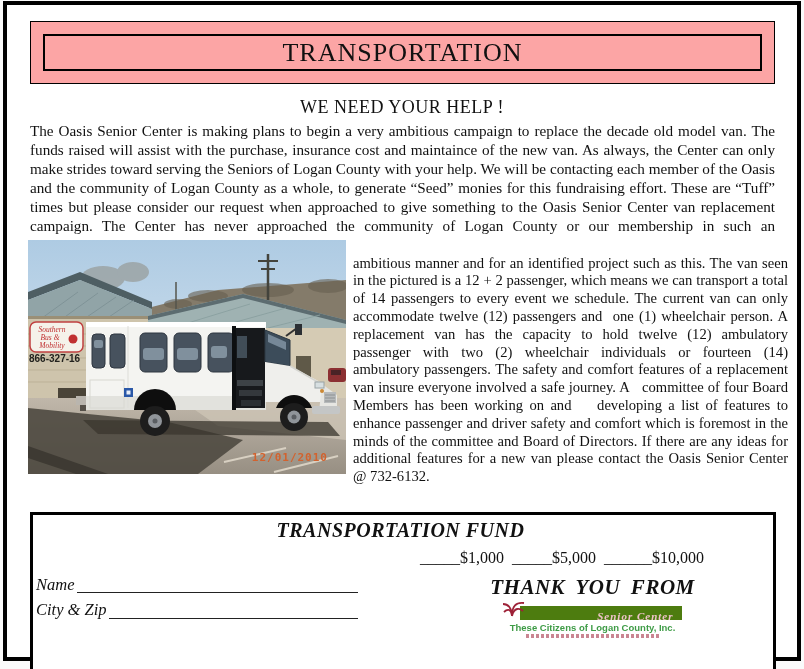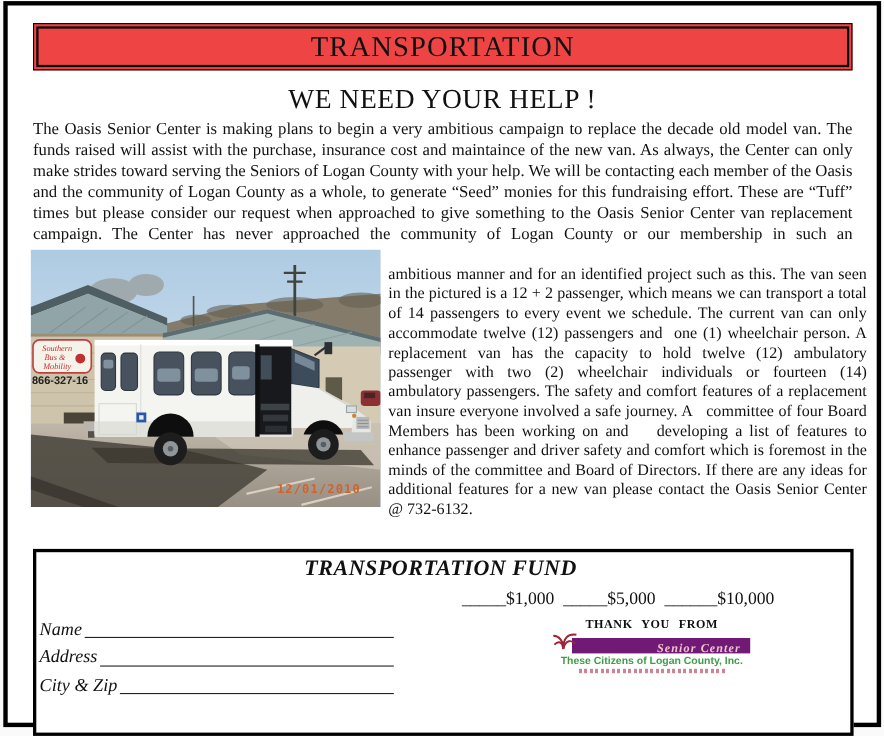--- a/index.html
+++ b/index.html
@@ -6,29 +6,29 @@
   body{
     width:804px;height:669px;position:relative;background:#fafafa;
     font-family:"Liberation Serif", serif;color:#111;overflow:hidden;
   }
   .frame{
     position:absolute;left:3px;top:1px;width:790px;height:652px;
     border:4px solid #000;background:#fff;
   }
   
   .title-outer{
-    margin:16px 22px 0 23px;border:1.5px solid #000;padding:2px;background:#ef4444;
+    margin:16px 22px 0 23px;border:1.5px solid #000;padding:12px;background:#fca5a5;
   }
   .title-inner{
     border:2.5px solid #000;text-align:center;
     font-size:26px;letter-spacing:1px;line-height:33px;height:33px;
   }
   
   .headline{
-    text-align:center;font-size:25px;letter-spacing:.5px;
+    text-align:center;font-size:18px;letter-spacing:.5px;
     margin:13px 0 3px 0;font-weight:400;
   }
   
   .intro{
     margin:0 22px 0 23px;font-size:15.2px;line-height:19px;
     text-align:justify;text-align-last:justify;
   }
   
   .middle{display:flex;margin:5px 9px 0 21px;}
   .photo{
@@ -51,32 +51,32 @@
   }
   .pledge{font-size:15.2px;line-height:20px;}
   .pledge2{font-size:16px;line-height:22px;padding-left:384px;margin-top:2px;white-space:nowrap;}
   .bottom-row{display:flex;margin-top:3px;}
   .fields{width:322px;}
   .field-row{display:flex;font-style:italic;font-size:16.5px;line-height:25.5px;}
   .field-label{white-space:nowrap;}
   .u-line{flex:1;border-bottom:1.6px solid #222;margin:0 0 4px 2px;}
   .right-col{flex:1;text-align:center;padding-left:62px;}
   .thank-you{
-    font-weight:bold;font-size:11px;
+    font-style:italic;font-weight:bold;font-size:21px;
     word-spacing:5px;letter-spacing:.5px;margin-top:3px;
   }
   
   .logo{display:inline-block;position:relative;margin-top:9px;width:186px;text-align:left;}
   .palm{position:absolute;left:2px;top:-11px;}
   .logo-name{
     color:#9e2238;font-size:25px;line-height:24px;letter-spacing:1px;
     padding-left:4px;font-weight:500;white-space:nowrap;
   }
   .logo-banner{
-    background:#701a75;height:14px;margin:-3px 4px 0 20px;
+    background:#4d7c0f;height:14px;margin:-3px 4px 0 20px;
     text-align:right;padding-right:8px;
   }
   .logo-tagline{
     color:#f0c4cb;font-style:italic;font-size:11px;line-height:14px;
     letter-spacing:1px;font-weight:bold;
   }
   .logo-org{
     color:#3f9c47;font-size:9.5px;line-height:11px;margin-top:2px;
     text-align:center;font-family:"Liberation Sans",sans-serif;font-weight:bold;
   }
@@ -255,24 +255,20 @@
   </div>
 
   <div class="fund">
     <div class="fund-title">TRANSPORTATION FUND</div>
     <div class="pledge2">_____$1,000 &nbsp;_____$5,000 &nbsp;______$10,000</div>
 
     <div class="bottom-row">
       <div class="fields">
         <div class="field-row">
           <span class="field-label">Name</span>
-          <span class="u-line"></span>
-        </div>
-        <div class="field-row">
-          <span class="field-label">Address</span>
           <span class="u-line"></span>
         </div>
         <div class="field-row">
           <span class="field-label">City &amp; Zip</span>
           <span class="u-line"></span>
         </div>
       </div>
 
       <div class="right-col">
         <div class="thank-you">THANK YOU FROM</div>

